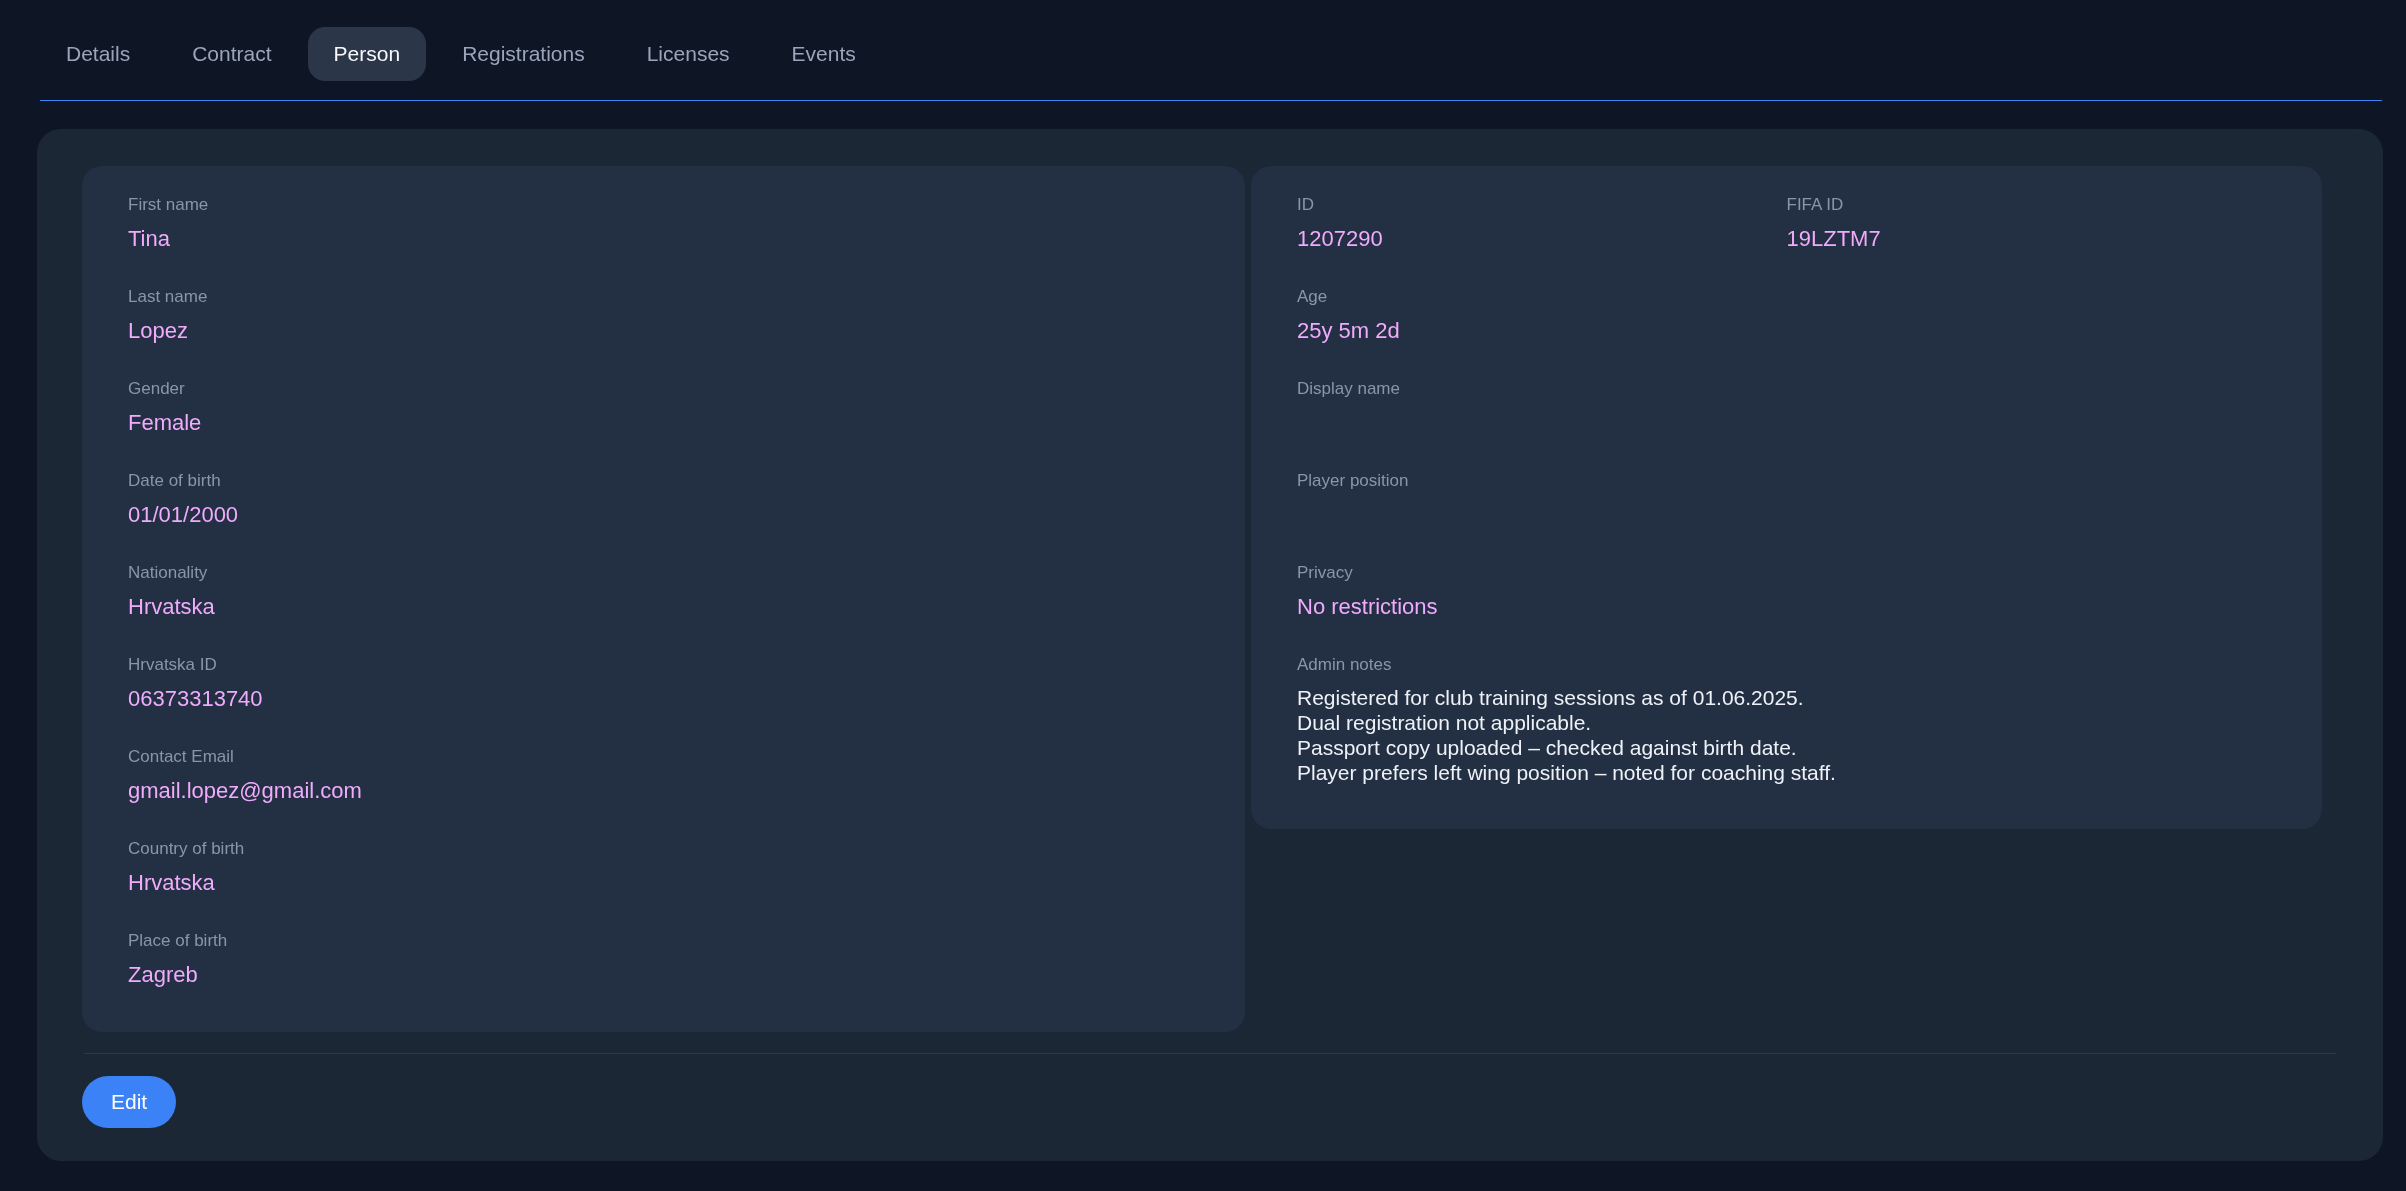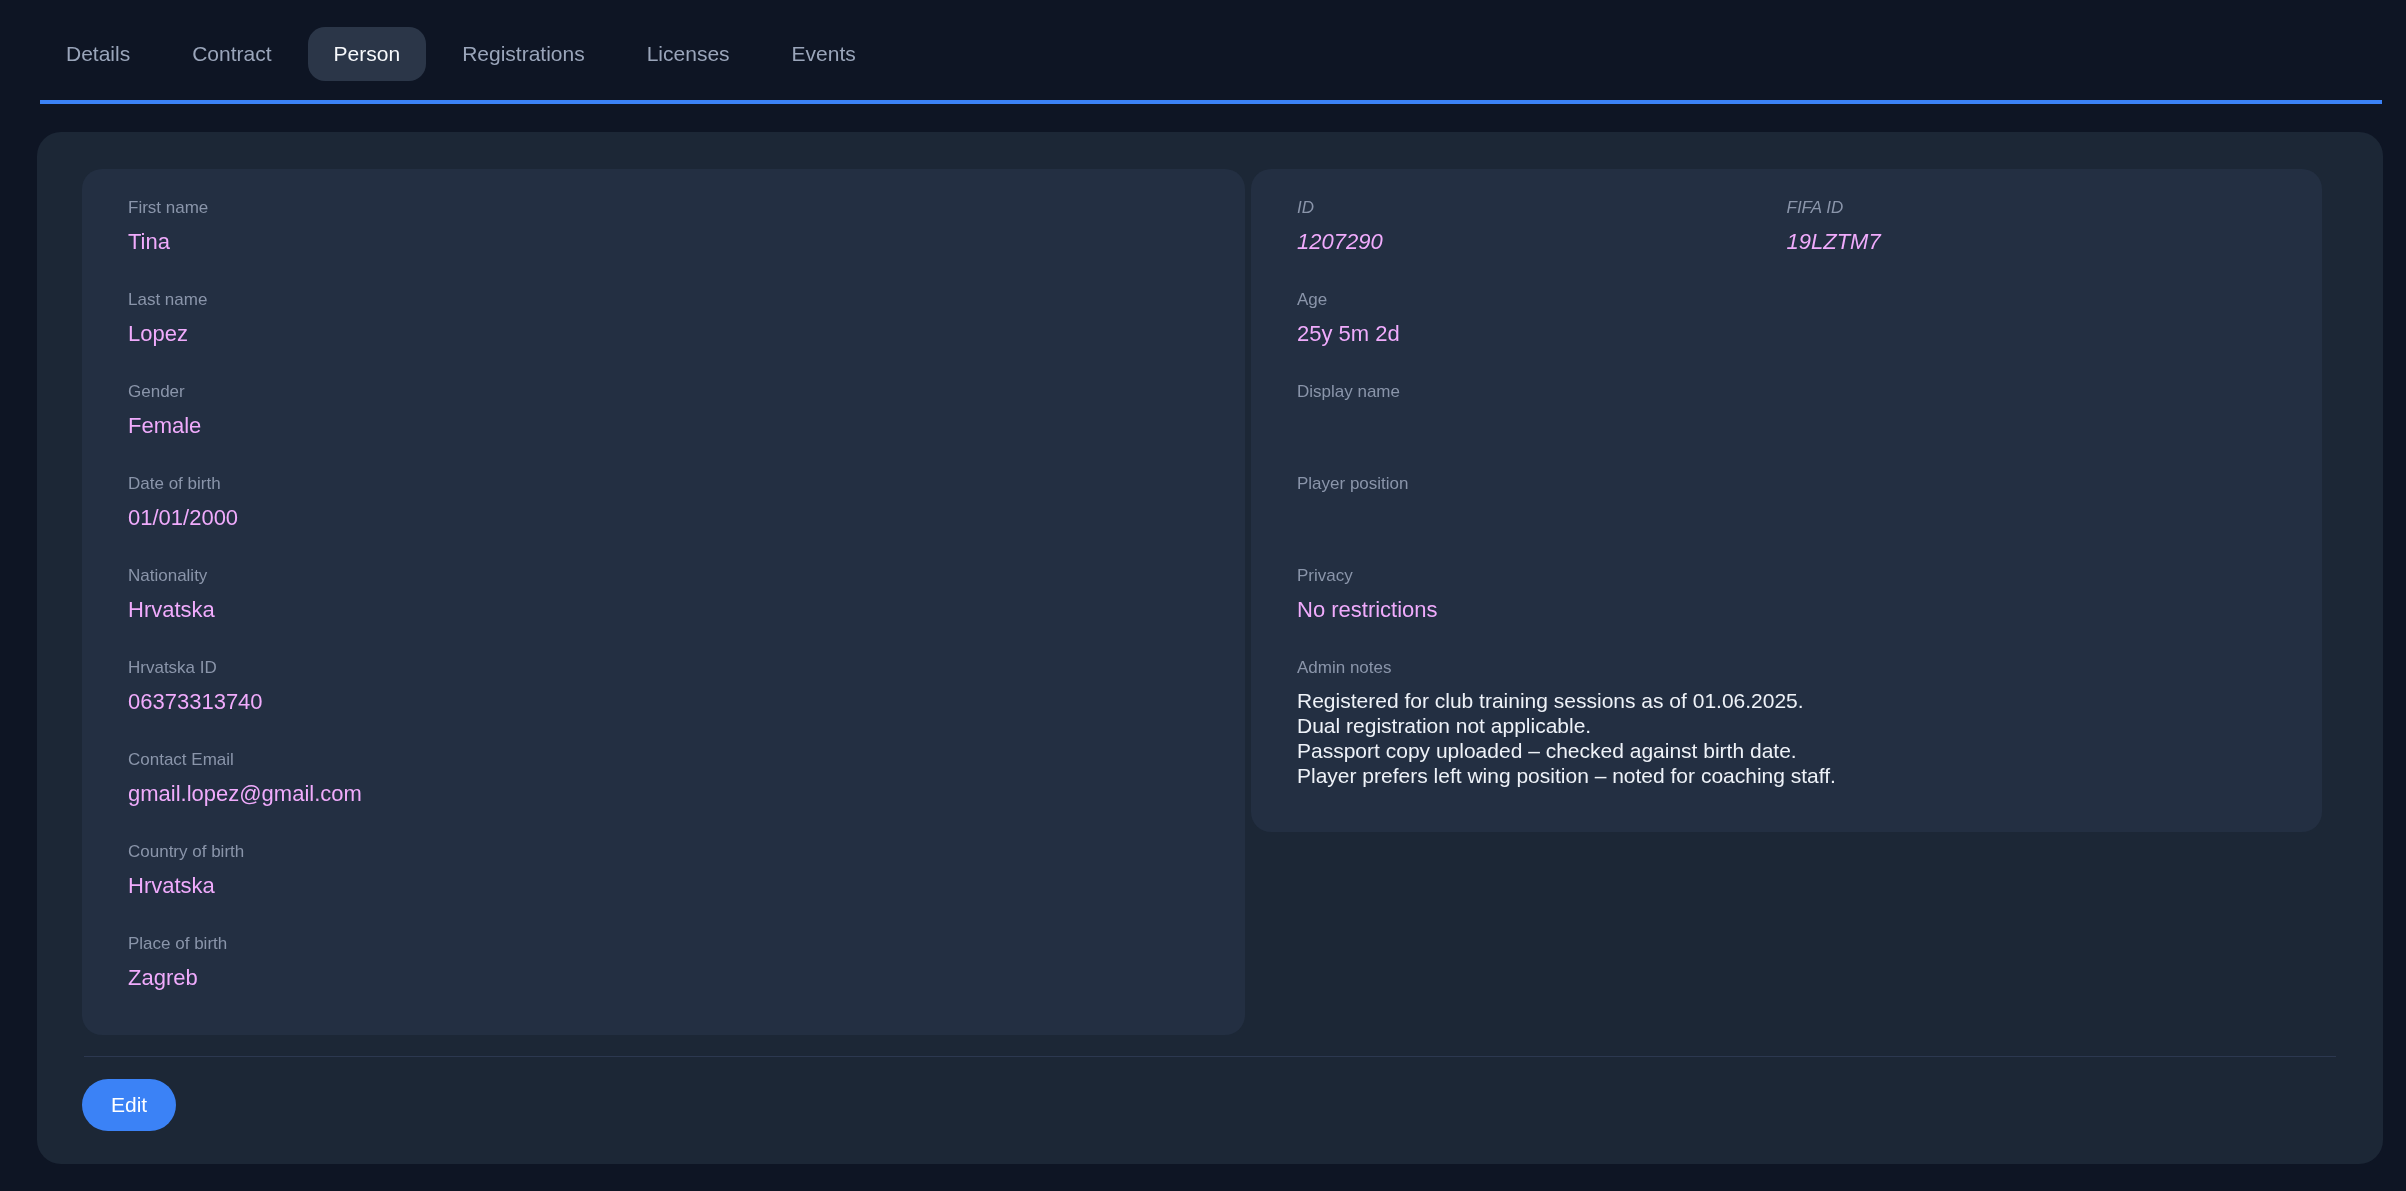--- a/index.html
+++ b/index.html
@@ -9,21 +9,21 @@
     background: #0e1524;
     font-family: "Liberation Sans", "DejaVu Sans", sans-serif;
     color: #eef2f8;
     overflow: hidden;
   }
   
   .tabbar {
     display: flex; align-items: center; gap: 10px;
     margin: 0 24px 0 40px;
     padding: 27px 0 19px 0;
-    border-bottom: 4px solid #3b82f6;
+    border-bottom: 1px solid #3b82f6;
   }
   .tab {
     height: 54px; display: inline-flex; align-items: center;
     padding: 0 26px; border-radius: 17px;
     font-size: 21px; font-weight: 500; color: #9aa5ba;
     cursor: pointer; white-space: nowrap;
   }
   .tab.active { background: #2b3648; color: #f7f9fc; }
   
   .card {
@@ -43,21 +43,21 @@
   .panel-right { width: 1071px; height: 663px; }
   .field { margin-bottom: 33px; }
   .flabel {
     font-size: 17px; line-height: 22px; color: #8a95aa;
     margin-bottom: 9px;
   }
   .fvalue {
     font-size: 22px; line-height: 28px; min-height: 28px;
     color: #f0abfc; font-weight: 400;
   }
-  .row-2col { display: grid; grid-template-columns: 1fr 1fr; font-style: italic; }
+  .row-2col { display: grid; grid-template-columns: 1fr 1fr; }
   .notes-value { font-size: 21px; line-height: 25px; color: #eef2f8; }
   .divider {
     border: none; border-top: 1px solid #2c3850;
     margin: 21px 2px 0 2px; height: 0;
   }
   .edit-btn {
     margin-top: 22px;
     height: 52px; padding: 0 29px;
     display: inline-flex; align-items: center;
     border: none; border-radius: 26px;

